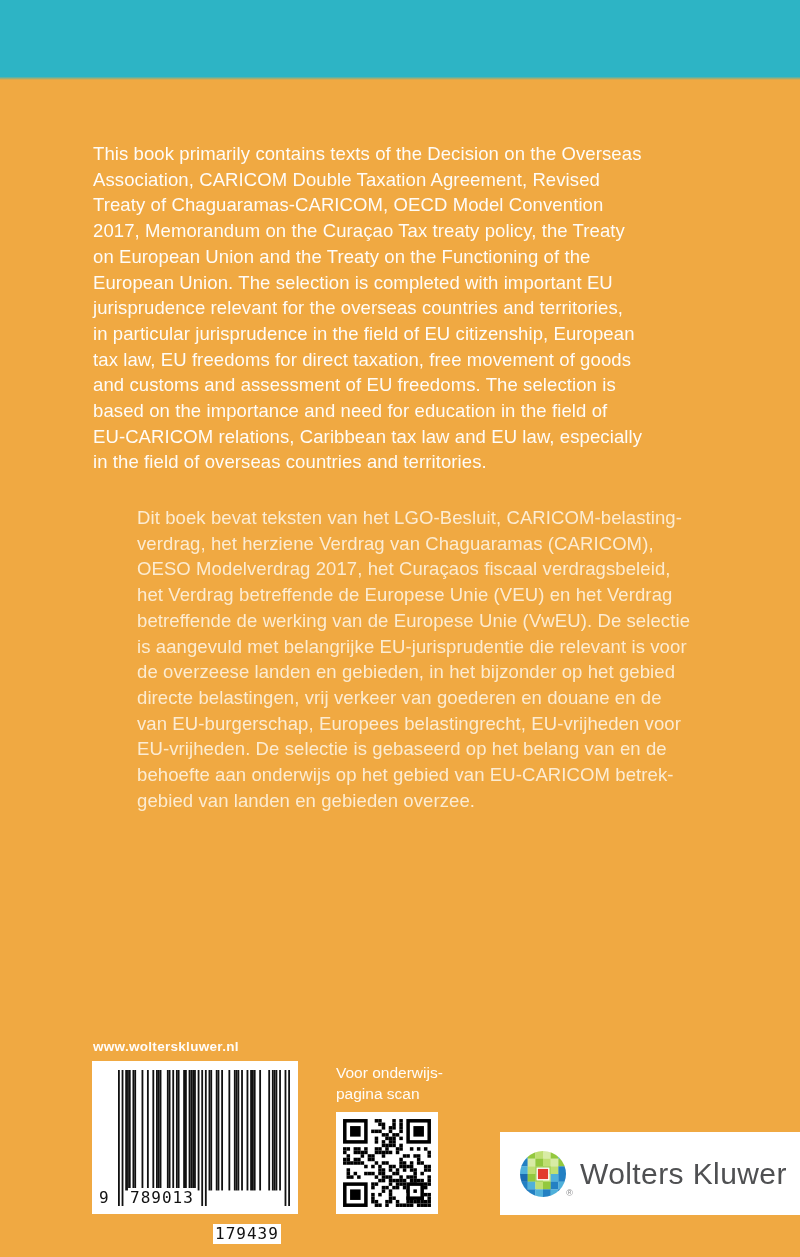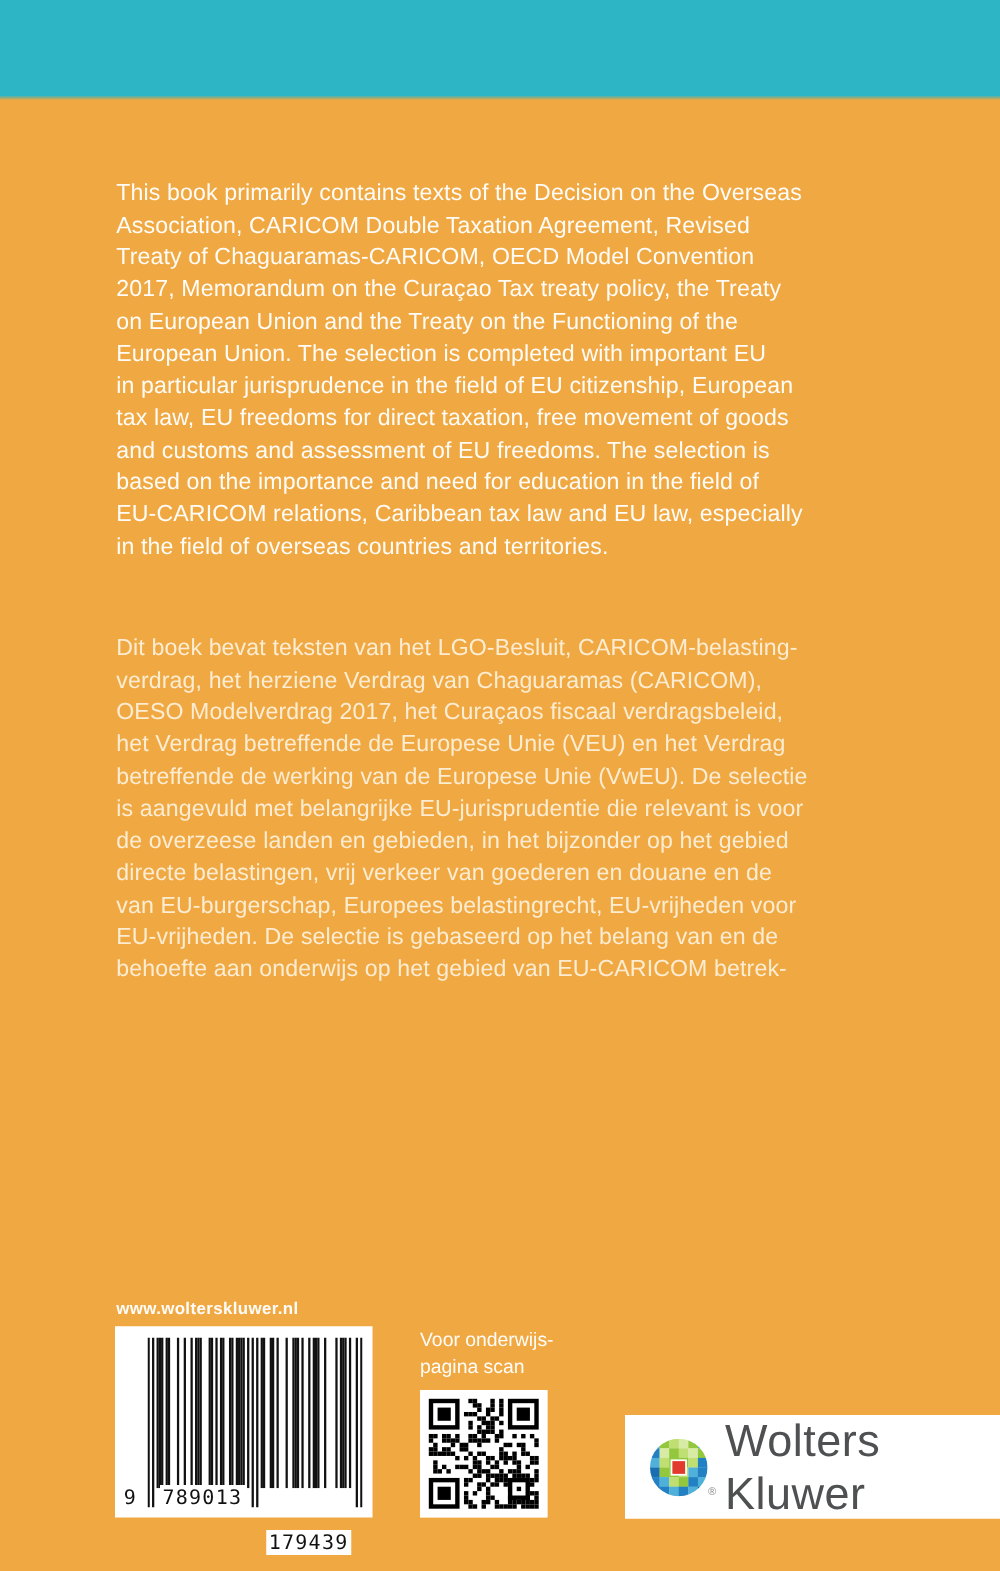--- a/index.html
+++ b/index.html
@@ -11,75 +11,77 @@
   *{margin:0;padding:0;box-sizing:border-box;}
   html,body{width:800px;height:1257px;}
   body{font-family:"Liberation Sans",sans-serif;}
   .cover{position:relative;width:800px;height:1257px;overflow:hidden;background:var(--background-orange);}
   .top-band{position:absolute;left:0;top:0;width:800px;height:77px;background:var(--top-band-teal);}
   .top-band::after{content:"";position:absolute;left:0;bottom:-3px;width:100%;height:3px;
     background:linear-gradient(to bottom, rgba(45,180,197,.85), rgba(240,169,66,0));}
   .blurb{position:absolute;left:93px;font-size:18.5px;line-height:25.7px;letter-spacing:.1px;
     color:rgba(255,255,255,.96);white-space:nowrap;}
   .blurb-en{top:141px;}
-  .blurb-nl{top:505px;color:rgba(255,253,246,.8);}
+  .blurb-nl{top:505px;color:rgba(255,253,246,.8);margin-left:44px;}
   .website{position:absolute;left:93px;top:1039px;font-size:13.5px;font-weight:700;
     letter-spacing:.3px;color:rgba(255,255,255,.97);}
   .barcode-box{position:absolute;left:92px;top:1061px;width:206px;height:153px;background:#fff;}
   #barcode-svg{position:absolute;left:26px;top:9px;width:172px;height:136px;}
   .isbn-row{position:absolute;left:0;bottom:6px;width:100%;height:20px;
     font-family:"DejaVu Sans Mono",monospace;font-size:16px;color:#111;}
   .isbn-row span{position:absolute;background:#fff;letter-spacing:1px;padding:0 2px;line-height:20px;}
   .isbn-g0{left:5px;}
   .isbn-g1{left:36px;text-align:center;}
   .isbn-g2{left:121px;margin-top:36px;}
   .qr-caption{position:absolute;left:336px;top:1062px;font-size:15.5px;line-height:21px;
     color:rgba(255,255,255,.97);}
   .qr-box{position:absolute;left:336px;top:1112px;width:102px;height:102px;background:#fff;}
   #qr-svg{position:absolute;left:0;top:0;width:102px;height:102px;}
   .wk-box{position:absolute;left:500px;top:1132px;width:300px;height:83px;background:#fff;
     display:flex;align-items:center;padding-left:20px;}
   .globe{position:relative;width:46px;height:46px;flex:0 0 46px;}
   #globe-svg{width:46px;height:46px;display:block;}
   .reg{position:absolute;right:-7px;bottom:-1px;font-size:9px;color:#8a8b8d;}
-  .wk-text{margin-left:14px;font-size:36px;letter-spacing:.4px;color:var(--logo-text-gray);}
+  .wk-text{margin-left:14px;font-size:30px;letter-spacing:.4px;color:var(--logo-text-gray);}
 </style>
 </head>
 <body>
 
 <div class="cover">
   <div class="top-band"></div>
 
   <div class="blurb blurb-en">
       <div>This book primarily contains texts of the Decision on the Overseas</div>
       <div>Association, CARICOM Double Taxation Agreement, Revised</div>
       <div>Treaty of Chaguaramas-CARICOM, OECD Model Convention</div>
       <div>2017, Memorandum on the Curaçao Tax treaty policy, the Treaty</div>
       <div>on European Union and the Treaty on the Functioning of the</div>
       <div>European Union. The selection is completed with important EU</div>
+      <div>jurisprudence relevant for the overseas countries and territories,</div>
       <div>in particular jurisprudence in the field of EU citizenship, European</div>
       <div>tax law, EU freedoms for direct taxation, free movement of goods</div>
       <div>and customs and assessment of EU freedoms. The selection is</div>
       <div>based on the importance and need for education in the field of</div>
       <div>EU-CARICOM relations, Caribbean tax law and EU law, especially</div>
       <div>in the field of overseas countries and territories.</div>
     </div>
 
   <div class="blurb blurb-nl">
       <div>Dit boek bevat teksten van het LGO-Besluit, CARICOM-belasting-</div>
       <div>verdrag, het herziene Verdrag van Chaguaramas (CARICOM),</div>
       <div>OESO Modelverdrag 2017, het Curaçaos fiscaal verdragsbeleid,</div>
       <div>het Verdrag betreffende de Europese Unie (VEU) en het Verdrag</div>
       <div>betreffende de werking van de Europese Unie (VwEU). De selectie</div>
       <div>is aangevuld met belangrijke EU-jurisprudentie die relevant is voor</div>
       <div>de overzeese landen en gebieden, in het bijzonder op het gebied</div>
       <div>directe belastingen, vrij verkeer van goederen en douane en de</div>
       <div>van EU-burgerschap, Europees belastingrecht, EU-vrijheden voor</div>
       <div>EU-vrijheden. De selectie is gebaseerd op het belang van en de</div>
       <div>behoefte aan onderwijs op het gebied van EU-CARICOM betrek-</div>
+      <div>gebied van landen en gebieden overzee.</div>
     </div>
 
   <div class="website">www.wolterskluwer.nl</div>
 
   <div class="barcode-box">
     <svg id="barcode-svg" viewBox="0 0 95 140" preserveAspectRatio="none">
         <rect x="0" y="0" width="1" height="140" fill="#111"></rect>
         <rect x="2" y="0" width="1" height="140" fill="#111"></rect>
         <rect x="4" y="0" width="1" height="124" fill="#111"></rect>
         <rect x="5" y="0" width="1" height="124" fill="#111"></rect>

